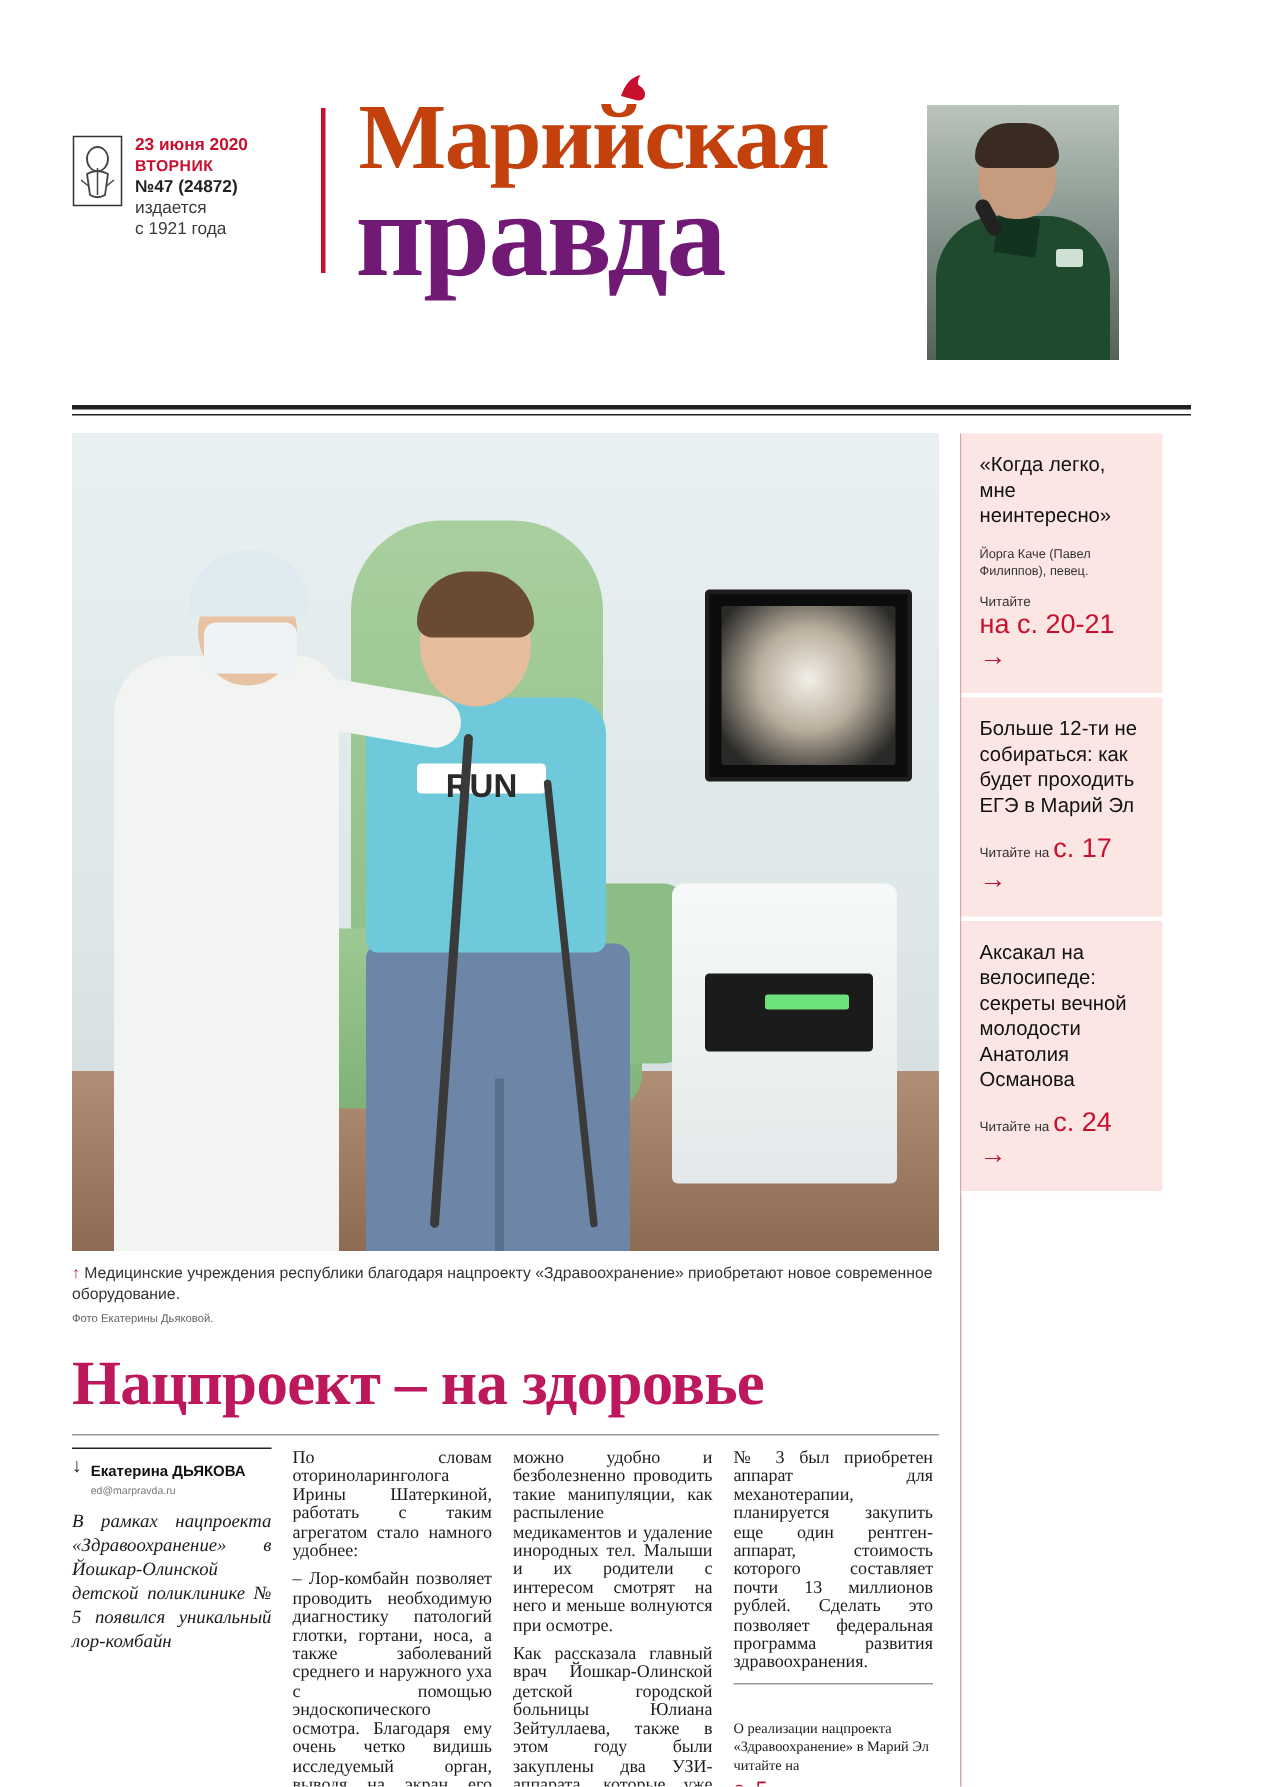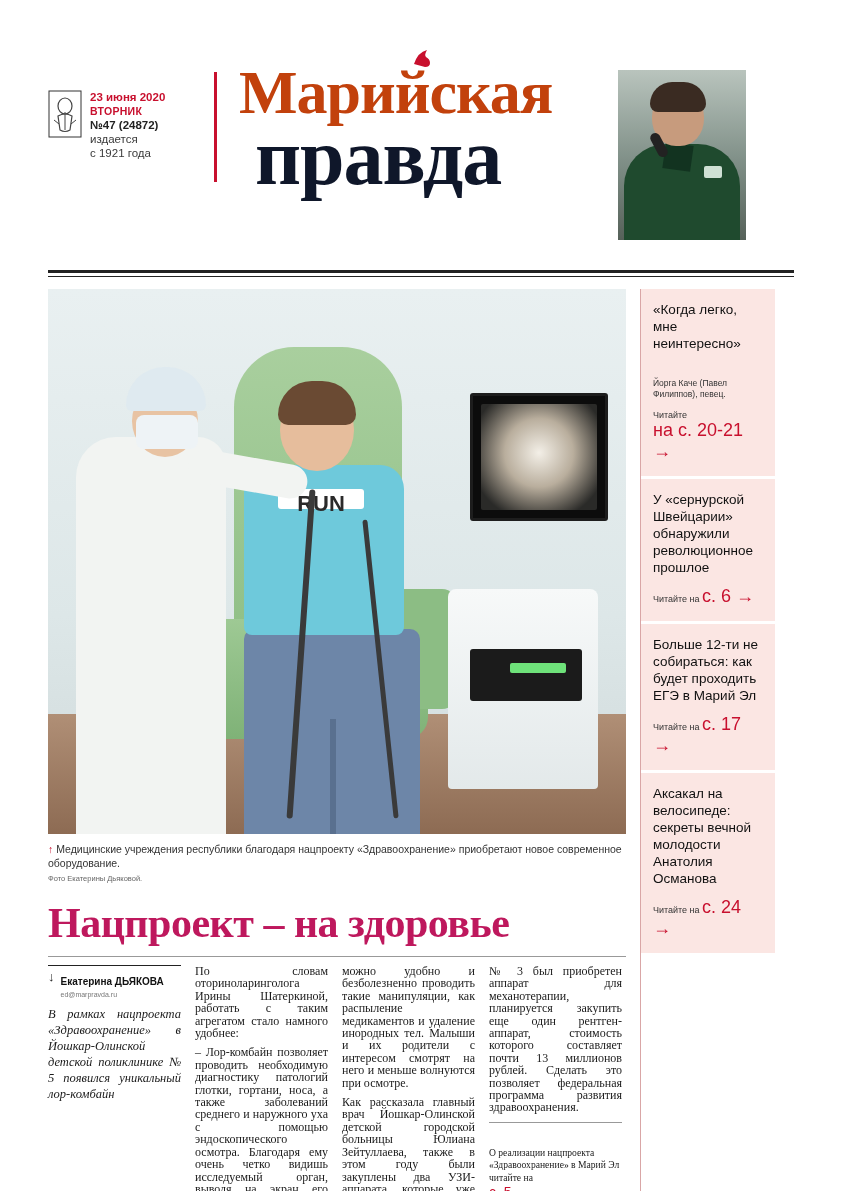--- a/index.html
+++ b/index.html
@@ -85,22 +85,22 @@
     letter-spacing: -1px;
     color: #c2410c;
     margin-left: 2px;
   }
   .title-line2 {
     font-family: "Liberation Serif", serif;
     font-weight: bold;
     font-size: 80px;
     line-height: 78px;
     letter-spacing: -1px;
-    color: #0f172a;
-    margin-left: 18px;
+    color: #701a75;
+    margin-left: 0;
     margin-top: -4px;
   }
   .bird {
     position: absolute;
     left: 172px;
     top: -16px;
     width: 26px;
     height: 26px;
   }
 
@@ -201,21 +201,21 @@
     position:absolute; left:230px; top:92px; width:78px; height:44px;
     border-radius:40px 40px 12px 12px;
     background:#6a4a33;
   }
   .lp-boy-shirt {
     position:absolute; left:196px; top:176px; width:160px; height:170px;
     border-radius:24px 24px 8px 8px;
     background:#6ec9db;
   }
   .lp-boy-print {
-    position:absolute; left:230px; top:200px; width:86px; height:20px;
+    position:absolute; left:230px; top:220px; width:86px; height:20px;
     background:#ffffff; border-radius:3px;
     font-family:"Liberation Sans", sans-serif;
     color:#2a2a2a; font-weight:bold; font-size:22px; text-align:center; line-height:30px;
   }
   .lp-boy-jeans {
     position:absolute; left:196px; top:340px; width:176px; height:220px;
     background: linear-gradient(180deg,#6d86a8 0%, #5a7falpha 100%);
     background-color:#6d86a8;
     border-radius: 10px 10px 0 0;
   }
@@ -383,21 +383,21 @@
     font-size: 13.5px;
     line-height: 17px;
     color:#111;
     font-weight: 400;
   }
   .rail-sub {
     font-family: "Liberation Sans", sans-serif;
     font-size: 8.5px;
     line-height: 11px;
     color:#333;
-    margin-top: 26px;
+    margin-top: 12px;
   }
   .rail-more {
     font-family: "Liberation Sans", sans-serif;
     font-size: 9px;
     color:#333;
     margin-top: 10px;
   }
   .rail-page {
     font-family: "Liberation Sans", sans-serif;
     font-size: 18px;
@@ -538,27 +538,20 @@
     <div class="rail">
 
       <div class="rail-item">
         <div class="rail-title">«Когда легко, мне неинтересно»</div>
         <div class="rail-sub">Йорга Каче (Павел Филиппов), певец.</div>
         <div class="rail-more">Читайте</div>
         <div class="rail-page">на с. 20-21 →</div>
       </div>
 
 
-      <div class="rail-item">
-        <div class="rail-title">У «сернурской Швейцарии» обнаружили революционное прошлое</div>
-        <div class="rail-more-inline">
-          <span>Читайте на</span>
-          <span class="rail-page">с. 6 →</span>
-        </div>
-      </div>
 
       <div class="rail-item">
         <div class="rail-title">Больше 12-ти не собираться: как будет проходить ЕГЭ в Марий Эл</div>
         <div class="rail-more-inline">
           <span>Читайте на</span>
           <span class="rail-page">с. 17 →</span>
         </div>
       </div>
 
       <div class="rail-item">

